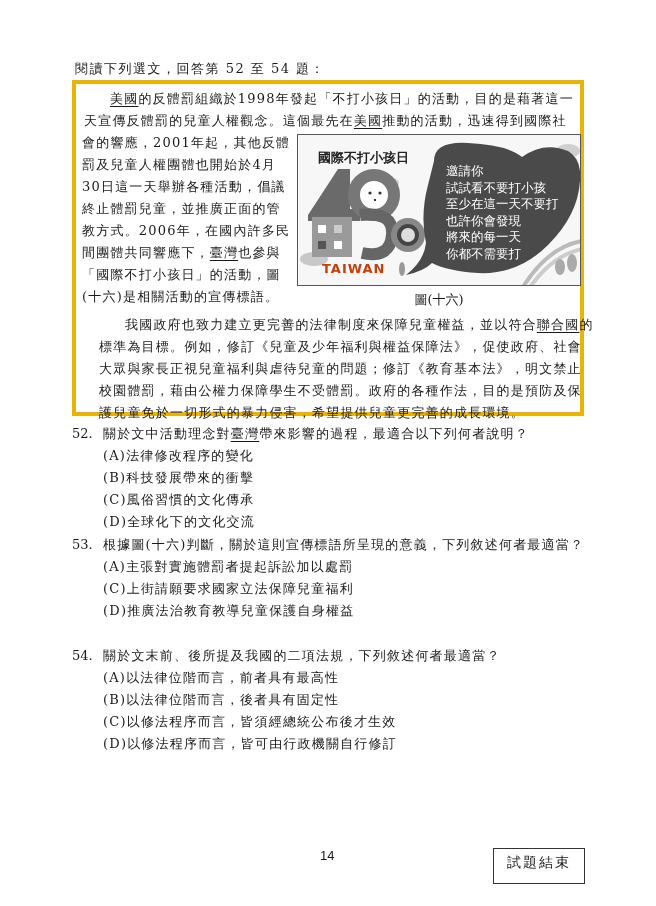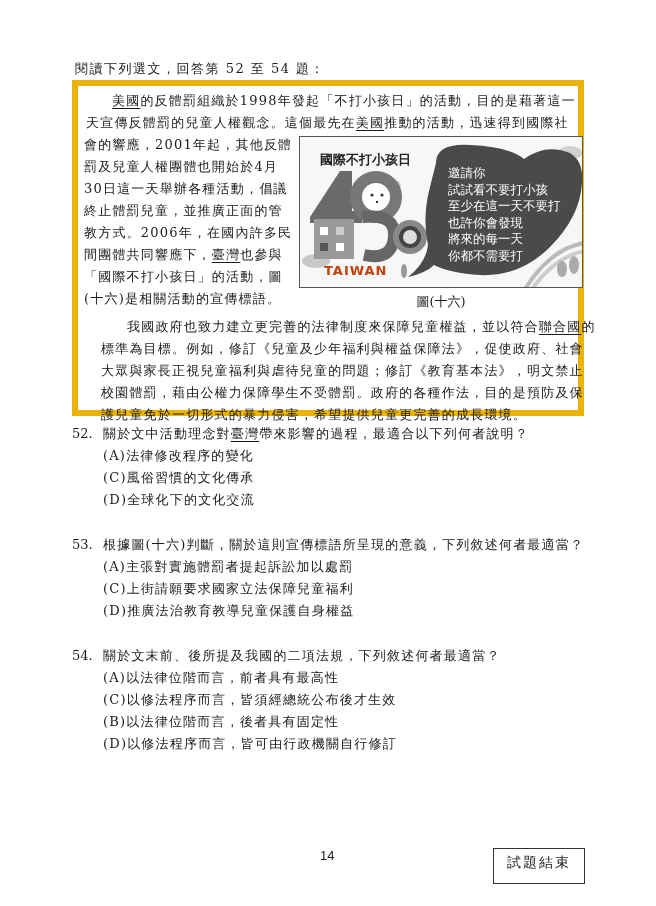--- a/index.html
+++ b/index.html
@@ -7,21 +7,21 @@
     width: 656px; height: 906px; position: relative; overflow: hidden;
     font-family: "DejaVu Serif", "Liberation Serif", serif;
     color: #1a1a1a;
   }
   .intro {
     position: absolute; left: 75px; top: 60px;
     font-size: 13px; letter-spacing: 1.5px;
   }
   .passage {
     position: absolute; left: 72px; top: 80px; width: 512px; height: 336px;
-    border: 6px solid #eab308; box-sizing: border-box;
+    border: 4px solid #eab308; box-sizing: border-box;
   }
   .ptext {
     position: absolute; font-size: 13px; line-height: 22px; letter-spacing: 1.2px;
     margin: 0;
   }
   .p1 { left: 8px; top: 4px; width: 496px; text-indent: 26px; }
   .p1b { left: 6px; top: 48px; width: 210px; }
   .p2 { left: 4px; top: 230px; width: 496px; text-indent: 26px; margin-left: 19px; }
   .u { text-decoration: underline; text-underline-offset: 3px; }
 
@@ -121,20 +121,21 @@
   <p class="ptext p2"><span>我國政府也致力建立更完善的法律制度來保障兒童權益，並以符合</span><span class="u">聯合國</span><span>的標準為目標。例如，修訂《兒童及少年福利與權益保障法》，促使政府、社會大眾與家長正視兒童福利與虐待兒童的問題；修訂《教育基本法》，明文禁止校園體罰，藉由公權力保障學生不受體罰。政府的各種作法，目的是預防及保護兒童免於一切形式的暴力侵害，希望提供兒童更完善的成長環境。</span></p>
 </div>
 
 <div class="question" style="top:423px;">
   <div class="q-stem">
     <span class="q-num">52.</span>
     <span><span>關於文中活動理念對</span><span class="u">臺灣</span><span>帶來影響的過程，最適合以下列何者說明？</span></span>
   </div>
   <div class="q-opts">
     <div class="q-opt">(A)法律修改程序的變化</div>
+    <div class="q-opt">(B)科技發展帶來的衝擊</div>
     <div class="q-opt">(C)風俗習慣的文化傳承</div>
     <div class="q-opt">(D)全球化下的文化交流</div>
   </div>
 </div>
 
 <div class="question" style="top:534px;">
   <div class="q-stem">
     <span class="q-num">53.</span>
     <span>根據圖(十六)判斷，關於這則宣傳標語所呈現的意義，下列敘述何者最適當？</span>
   </div>
@@ -145,20 +146,20 @@
   </div>
 </div>
 
 <div class="question" style="top:645px;">
   <div class="q-stem">
     <span class="q-num">54.</span>
     <span>關於文末前、後所提及我國的二項法規，下列敘述何者最適當？</span>
   </div>
   <div class="q-opts">
     <div class="q-opt">(A)以法律位階而言，前者具有最高性</div>
+    <div class="q-opt">(B)以法律位階而言，後者具有固定性</div>
     <div class="q-opt">(C)以修法程序而言，皆須經總統公布後才生效</div>
-    <div class="q-opt">(B)以法律位階而言，後者具有固定性</div>
     <div class="q-opt">(D)以修法程序而言，皆可由行政機關自行修訂</div>
   </div>
 </div>
 
 <div class="page-number">14</div>
 <div class="end-box">試題結束</div>
 
 </body></html>

